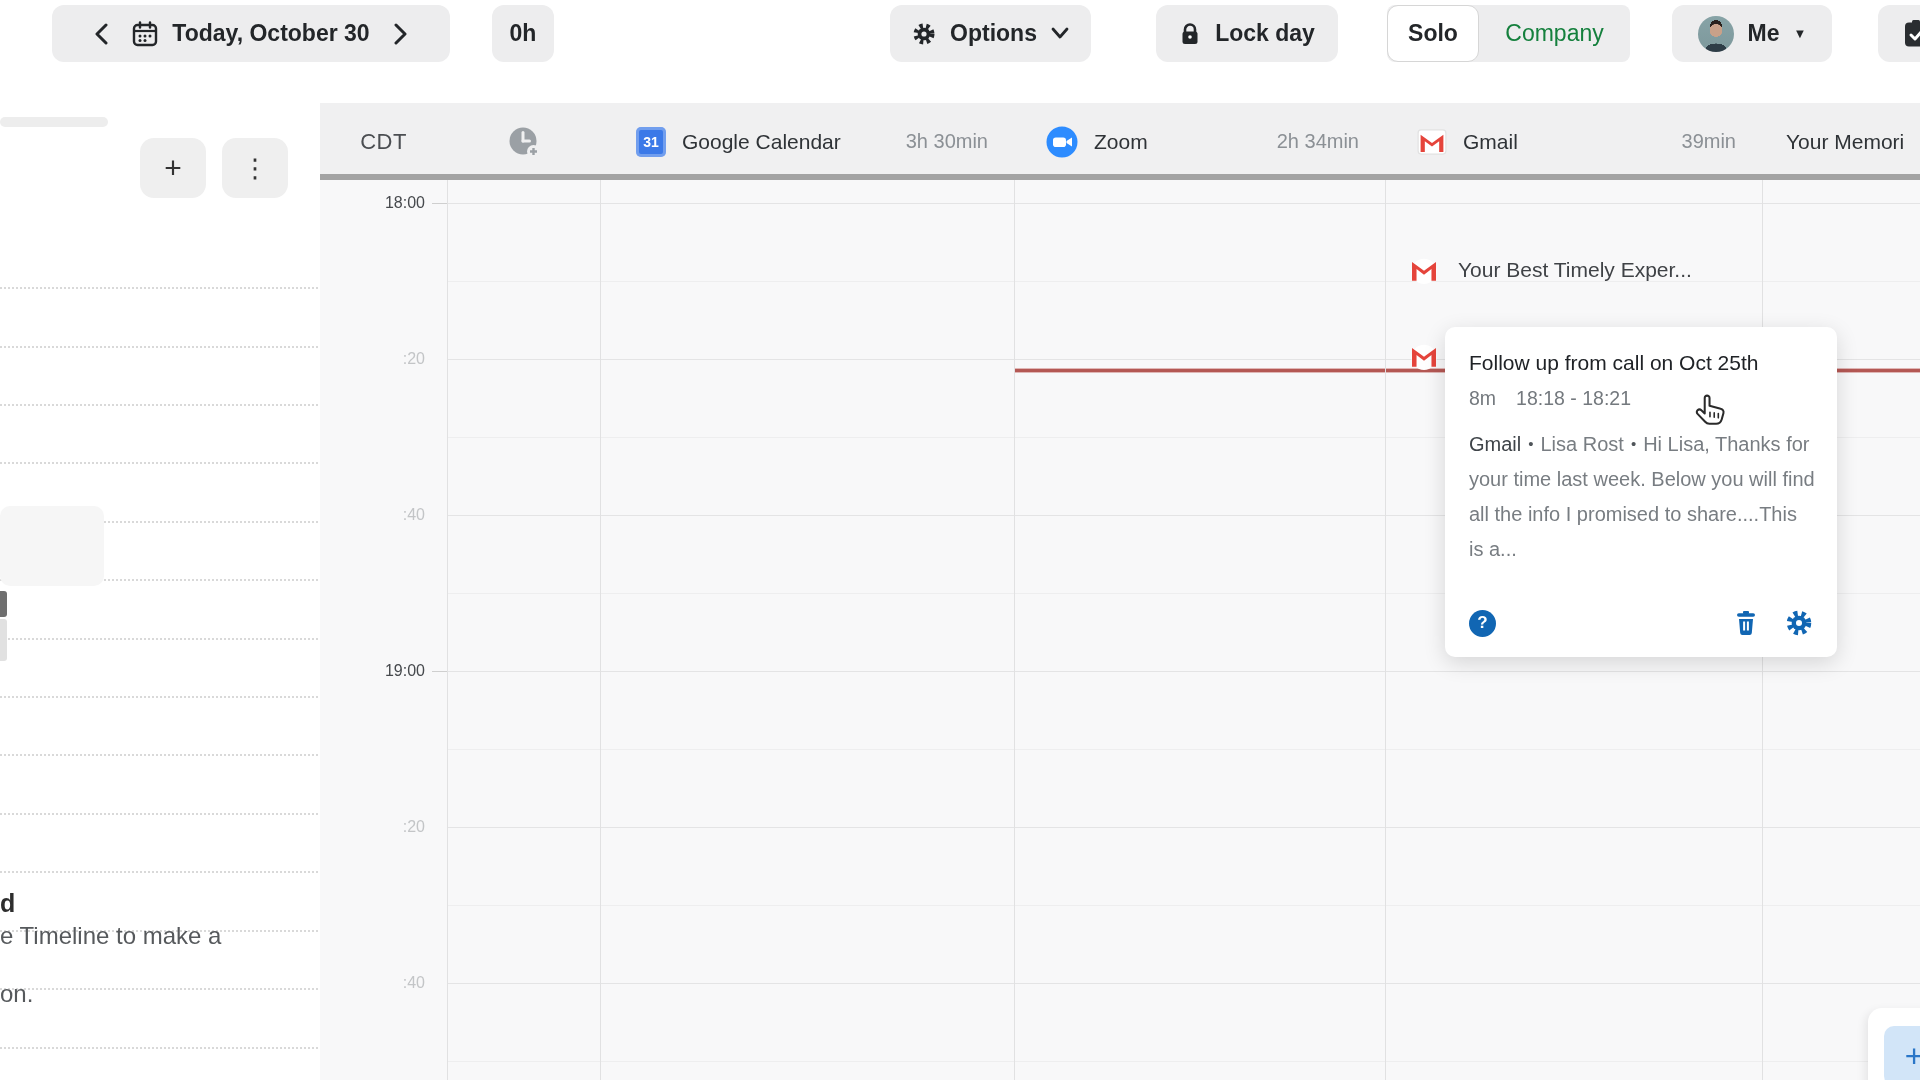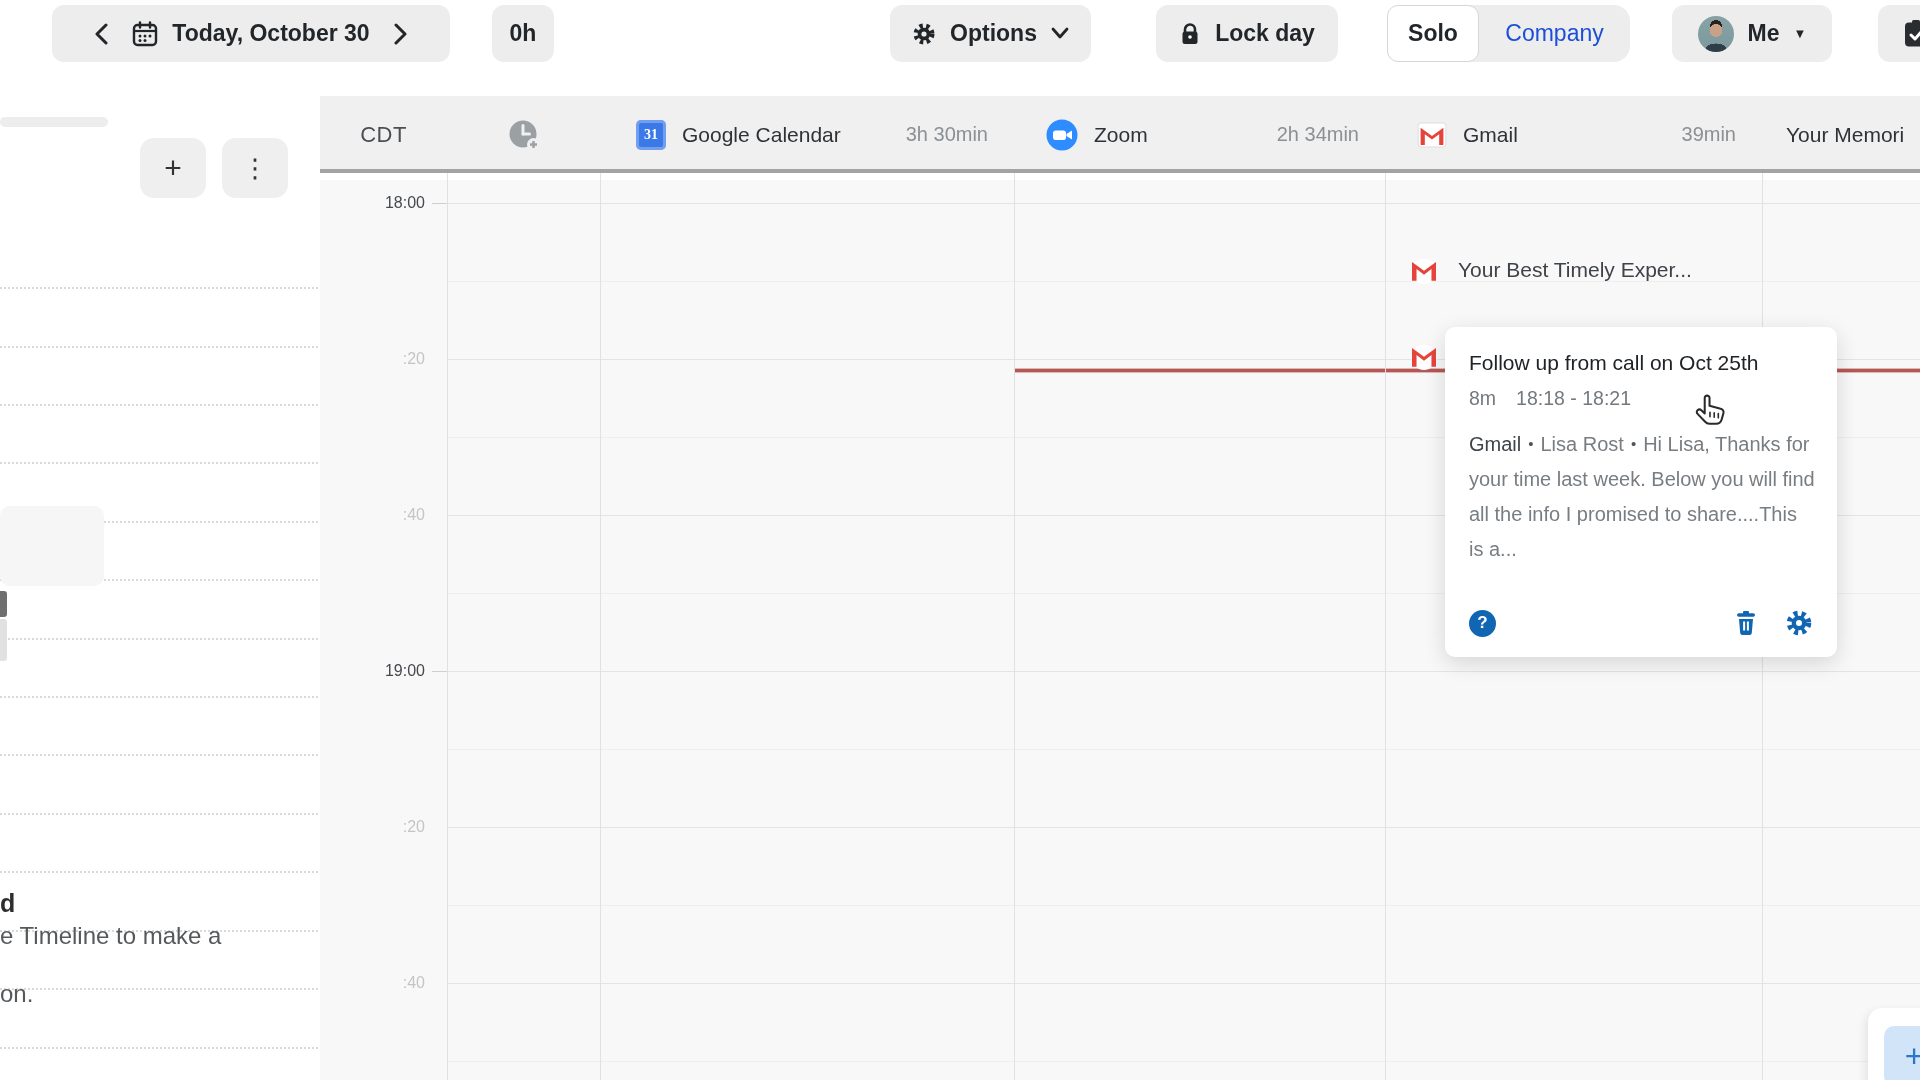--- a/index.html
+++ b/index.html
@@ -7,25 +7,25 @@
               font-family:"Liberation Sans", sans-serif; color:#232629; }
 
   
   #topbar { position:absolute; left:16px; top:0; width:1552px; height:86px; background:#fff; z-index:20; }
   .pill { position:absolute; top:5px; height:57px; background:#ededee; border-radius:12px;
           display:flex; align-items:center; justify-content:center; gap:14px;
           font-size:23px; font-weight:600; color:#232629; cursor:default; }
   .navbtn { display:flex; align-items:center; justify-content:center; width:34px; height:40px; }
 
   #seg { position:absolute; left:1371px; top:5px; width:243px; height:57px; background:#ededee;
-         border-radius:16px; display:flex; align-items:stretch; }
+         border-radius:8px; display:flex; align-items:stretch; }
   #seg .segitem { display:flex; align-items:center; justify-content:center; font-size:23px; }
   #seg .active { width:92px; background:#fff; border:1px solid #d6d6d6; border-radius:11px;
                  font-weight:600; color:#232629; }
-  #seg .inactive { flex:1; color:#1d4ed8; font-weight:500; }
+  #seg .inactive { flex:1; color:#15803d; font-weight:500; }
 
   .avatar { width:36px; height:36px; border-radius:50%;
     background:
       radial-gradient(ellipse 15px 9px at 50% 94%, #2e3d47 70%, rgba(0,0,0,0) 71%),
       radial-gradient(circle 6.5px at 50% 40%, #c9a189 96%, rgba(0,0,0,0) 100%),
       radial-gradient(ellipse 10px 11px at 50% 31%, #2a211d 63%, rgba(0,0,0,0) 64%),
       linear-gradient(#87a3a6,#7d989c); }
 
   
   #sidebar { position:absolute; left:0; top:86px; width:320px; height:994px; background:#fff; z-index:5; }
@@ -34,40 +34,40 @@
         font-size:30px; color:#333; }
   .dotline { position:absolute; left:0; width:318px; border-top:2px dotted #d9d9d9; }
   .ghost-bar { position:absolute; left:0; top:31px; width:108px; height:10px; background:#ededed; border-radius:5px; }
   .ghost-card { position:absolute; left:0; top:420px; width:104px; height:80px; background:#f6f6f6; border-radius:10px; }
   .sliver-dark { position:absolute; left:0; top:505px; width:7px; height:26px; background:#6f6f6f; border-radius:0 3px 3px 0; }
   .sliver-light { position:absolute; left:0; top:533px; width:7px; height:42px; background:#e1e1e1; border-radius:0 3px 3px 0; }
   .onb { position:absolute; left:0; color:#56595c; font-size:24px; z-index:2; }
   .onb.b { font-weight:700; color:#2e2e2e; font-size:25px; }
 
   
-  #tl-header { position:absolute; left:320px; top:96px; width:1600px; height:77px;
-               background:#f0f0f1; border-bottom:4px solid #a3a3a3; z-index:4; }
+  #tl-header { position:absolute; left:320px; top:103px; width:1600px; height:77px;
+               background:#f0f0f1; border-bottom:6px solid #a3a3a3; z-index:4; }
   #grid { position:absolute; left:320px; top:180px; width:1600px; height:900px; background:#f8f8f9; z-index:1; }
   .vline { position:absolute; top:103px; bottom:0; width:1px; background:#e1e1e2; z-index:4; }
   .hline { position:absolute; left:127px; right:0; height:1px; }
   .hline.major { background:#e4e4e5; }
   .hline.minor { background:#eeeeef; }
   .tick { position:absolute; width:15px; height:1px; background:#cfcfcf; }
   .tlabel { position:absolute; left:0; width:105px; text-align:right; font-size:16px;
             color:#c3c5c7; transform:translateY(-50%); }
   .tlabel.dark { color:#46494d; }
   .tz { position:absolute; left:0; top:0; width:127px; height:77px; display:flex; align-items:center;
         justify-content:center; font-size:22px; color:#4b4e52; letter-spacing:.5px; }
   .appcol { position:absolute; top:0; height:77px; display:flex; align-items:center; }
   .appname { font-size:21px; font-weight:500; color:#2f3337; margin-left:16px; }
   .appdur { position:absolute; right:26px; font-size:20px; color:#8b9095; }
   .gcal-ic { width:30px; height:30px; background:#3b79e8; border-radius:5px;
              box-shadow:inset 0 0 0 3px rgba(255,255,255,.28);
              display:flex; align-items:center; justify-content:center;
-             color:#fff; font-size:14px; font-weight:700;font-family:Liberation Serif, serif; }
+             color:#fff; font-size:14px; font-weight:700; }
 
   #nowline { position:absolute; left:1014px; top:369px; width:906px; height:3px;
              background:#b45854; box-shadow:0 1px 0 rgba(196,105,100,.45), 0 -1px 0 rgba(196,105,100,.45);
              z-index:3; }
 
   .entryrow { position:absolute; display:flex; align-items:center; gap:18px; z-index:3; }
   .entrytitle { font-size:21px; color:#3f4246; }
 
   
   #tooltip { position:absolute; left:1445px; top:327px; width:392px; height:330px; background:#fff;

